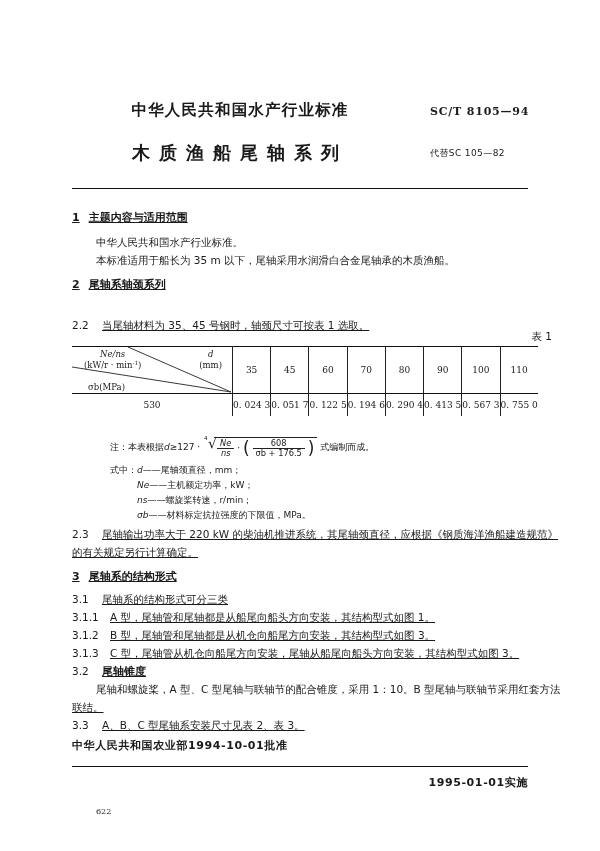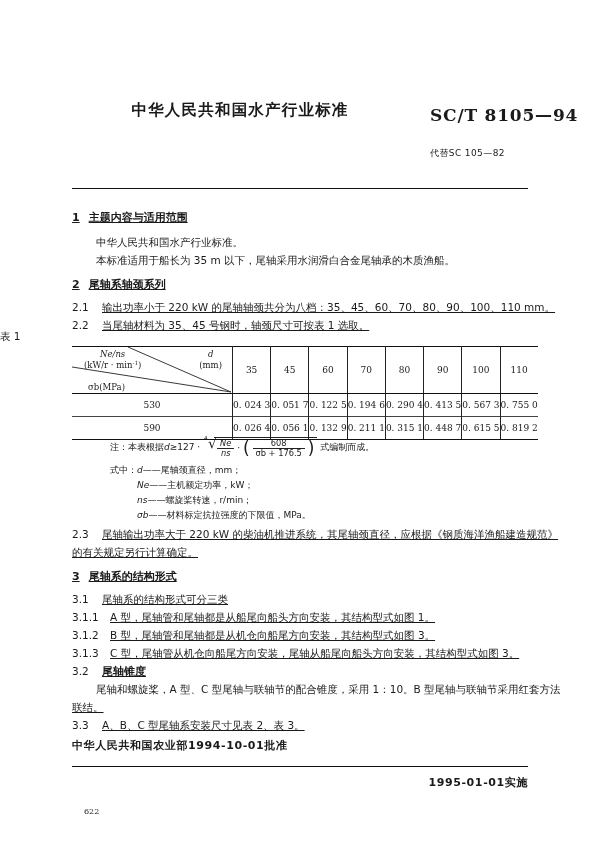--- a/index.html
+++ b/index.html
@@ -31,21 +31,21 @@
     box-sizing: border-box;
   }
   .hdr-line1 span {
     font-size: 15.5px;
     font-weight: bold;
     letter-spacing: 1.2px;
   }
   .std-no {
     position: absolute;
     left: 430px; top: 105px;
-    font-size: 17px;
+    font-size: 11px;
     font-weight: bold;
     font-family: "DejaVu Serif", "Liberation Serif", serif;
     letter-spacing: 0.8px;
     white-space: nowrap;
   }
   .hdr-line2 {
     position: absolute;
     left: 0; top: 141px;
     width: 600px;
     text-align: center;
@@ -92,21 +92,21 @@
   sup {
     font-size: 0.66em;
     vertical-align: 0.45em;
   }
 
   
   .tbl-cap {
     position: absolute;
     left: 0; top: 330px;
     width: 552px;
-    text-align: left;
+    text-align: right;
     font-size: 10.5px;
   }
   .tbl-wrap {
     position: absolute;
     left: 72px; top: 346px;
     width: 456px;
   }
   table.t1 {
     border-collapse: collapse;
     width: 456px;
@@ -223,55 +223,55 @@
   .ft-right {
     position: absolute;
     right: 72px; top: 775px;
     font-size: 11px;
     font-weight: bold;
     letter-spacing: 0.6px;
     white-space: nowrap;
   }
   .pgnum {
     position: absolute;
-    left: 84px; top: 807px;
+    left: 96px; top: 807px;
     font-size: 8px;
     font-family: "DejaVu Serif", "Liberation Serif", serif;
   }
 </style>
 </head>
 <body>
 
 <div class="page">
 
   <div class="hdr-line1">
     <span>中华人民共和国水产行业标准</span>
   </div>
 
   <div class="std-no">SC/T 8105—94</div>
 
+  <div class="hdr-line2">
+    <span>木质渔船尾轴系列</span>
+  </div>
 
   <div class="replaces">代替SC 105—82</div>
 
   <div class="rule-top"></div>
 
   <div class="blk h2 lvl" style="top:210px;">
     <span class="num">1</span><span>主题内容与适用范围</span>
   </div>
 
   <div class="blk idt" style="top:235px;">中华人民共和国水产行业标准。</div>
   <div class="blk idt" style="top:253px;">本标准适用于船长为 35 m 以下，尾轴采用水润滑白合金尾轴承的木质渔船。</div>
 
   <div class="blk h2 lvl" style="top:277px;">
     <span class="num">2</span><span>尾轴系轴颈系列</span>
   </div>
 
-  <div class="blk lvl" style="top:300px;">
-    <span class="numlbl n-2">2.1</span><span>输出功率小于 220 kW 的尾轴轴颈共分为八档：35、45、60、70、80、90、100、110 mm。</span>
-  </div>
 
   <div class="blk lvl" style="top:318px;">
     <span class="numlbl n-2">2.2</span><span>当尾轴材料为 35、45 号钢时，轴颈尺寸可按表 1 选取。</span>
   </div>
 
   <div class="tbl-cap">表 1</div>
 
   <div class="tbl-wrap">
     <table class="t1">
       <tbody>
@@ -306,31 +306,20 @@
         <td class="first">530</td>
         <td>0. 024 3</td>
         <td>0. 051 7</td>
         <td>0. 122 5</td>
         <td>0. 194 6</td>
         <td>0. 290 4</td>
         <td>0. 413 5</td>
         <td>0. 567 3</td>
         <td class="lastc">0. 755 0</td>
       </tr>
-      <tr class="r2 last">
-        <td class="first">590</td>
-        <td>0. 026 4</td>
-        <td>0. 056 1</td>
-        <td>0. 132 9</td>
-        <td>0. 211 1</td>
-        <td>0. 315 1</td>
-        <td>0. 448 7</td>
-        <td>0. 615 5</td>
-        <td class="lastc">0. 819 2</td>
-      </tr>
     </tbody>
       </table>
   </div>
 
   <div class="note" style="left:110px; top:437px;">
     <span>注：本表根据</span><i>d</i><span>≥127 ·</span>
     <span class="radic">
       <span class="idx">4</span>
       <span class="sign">√</span>
       <span class="body">

